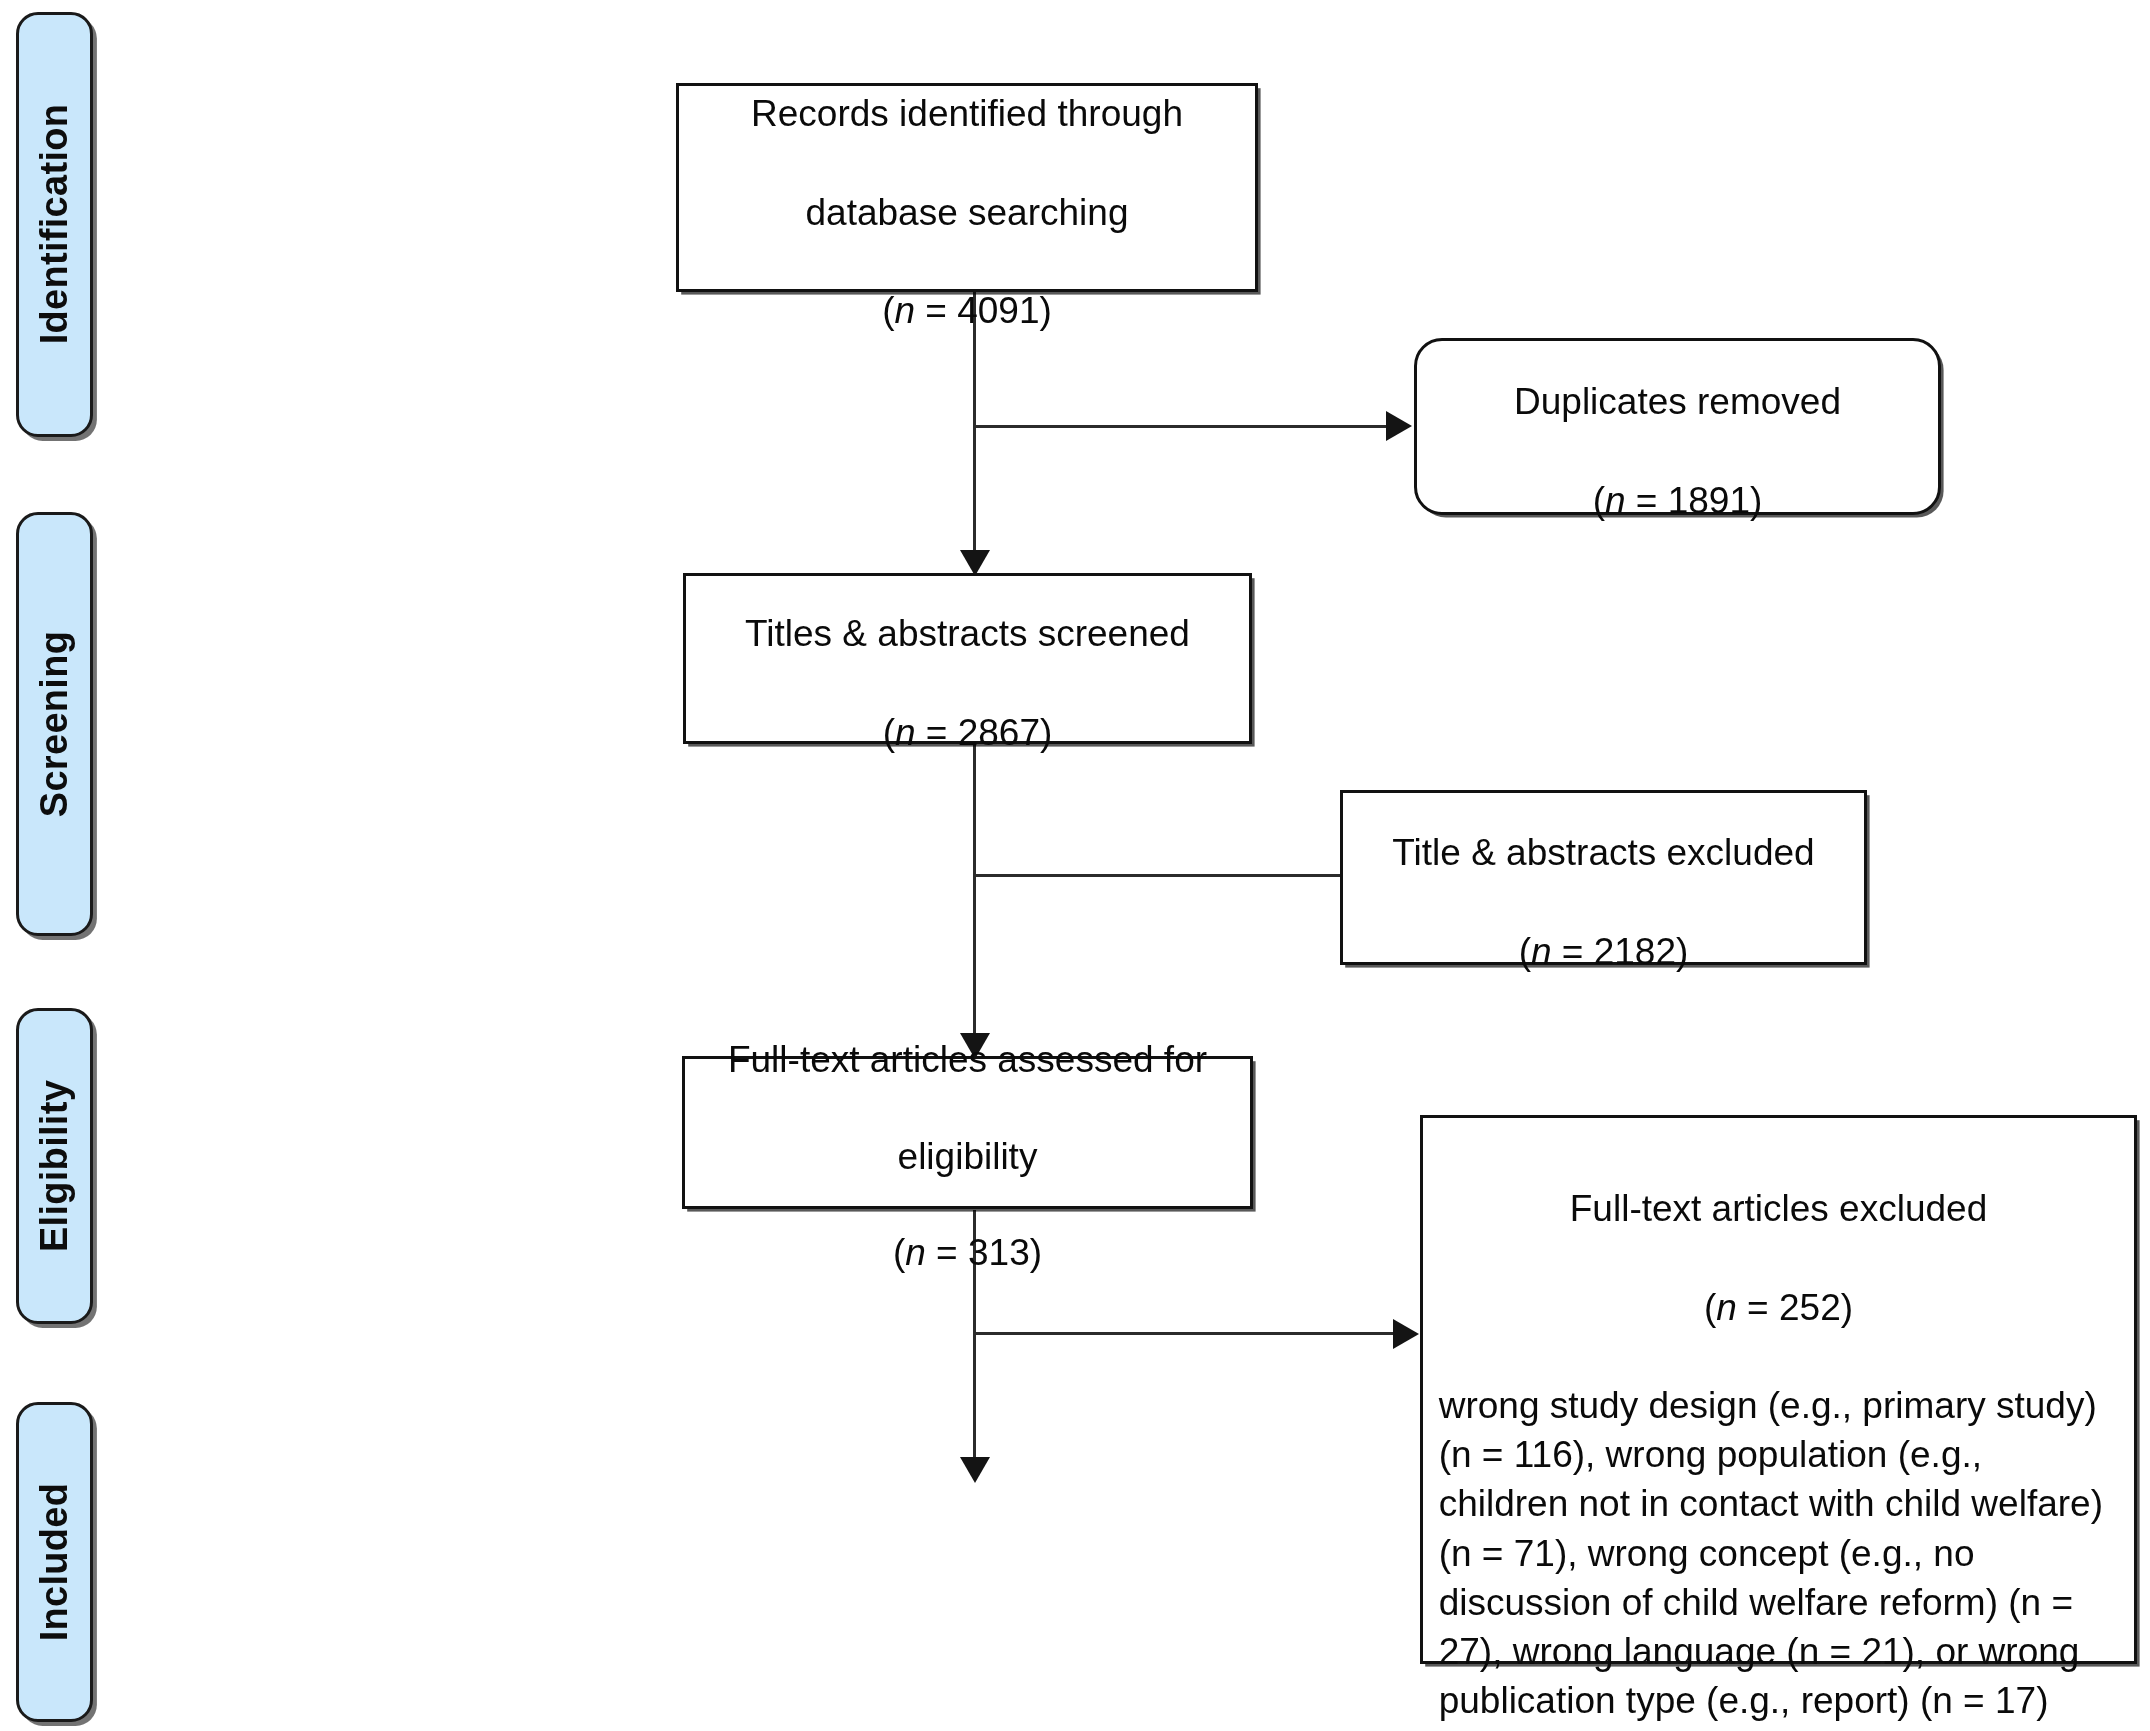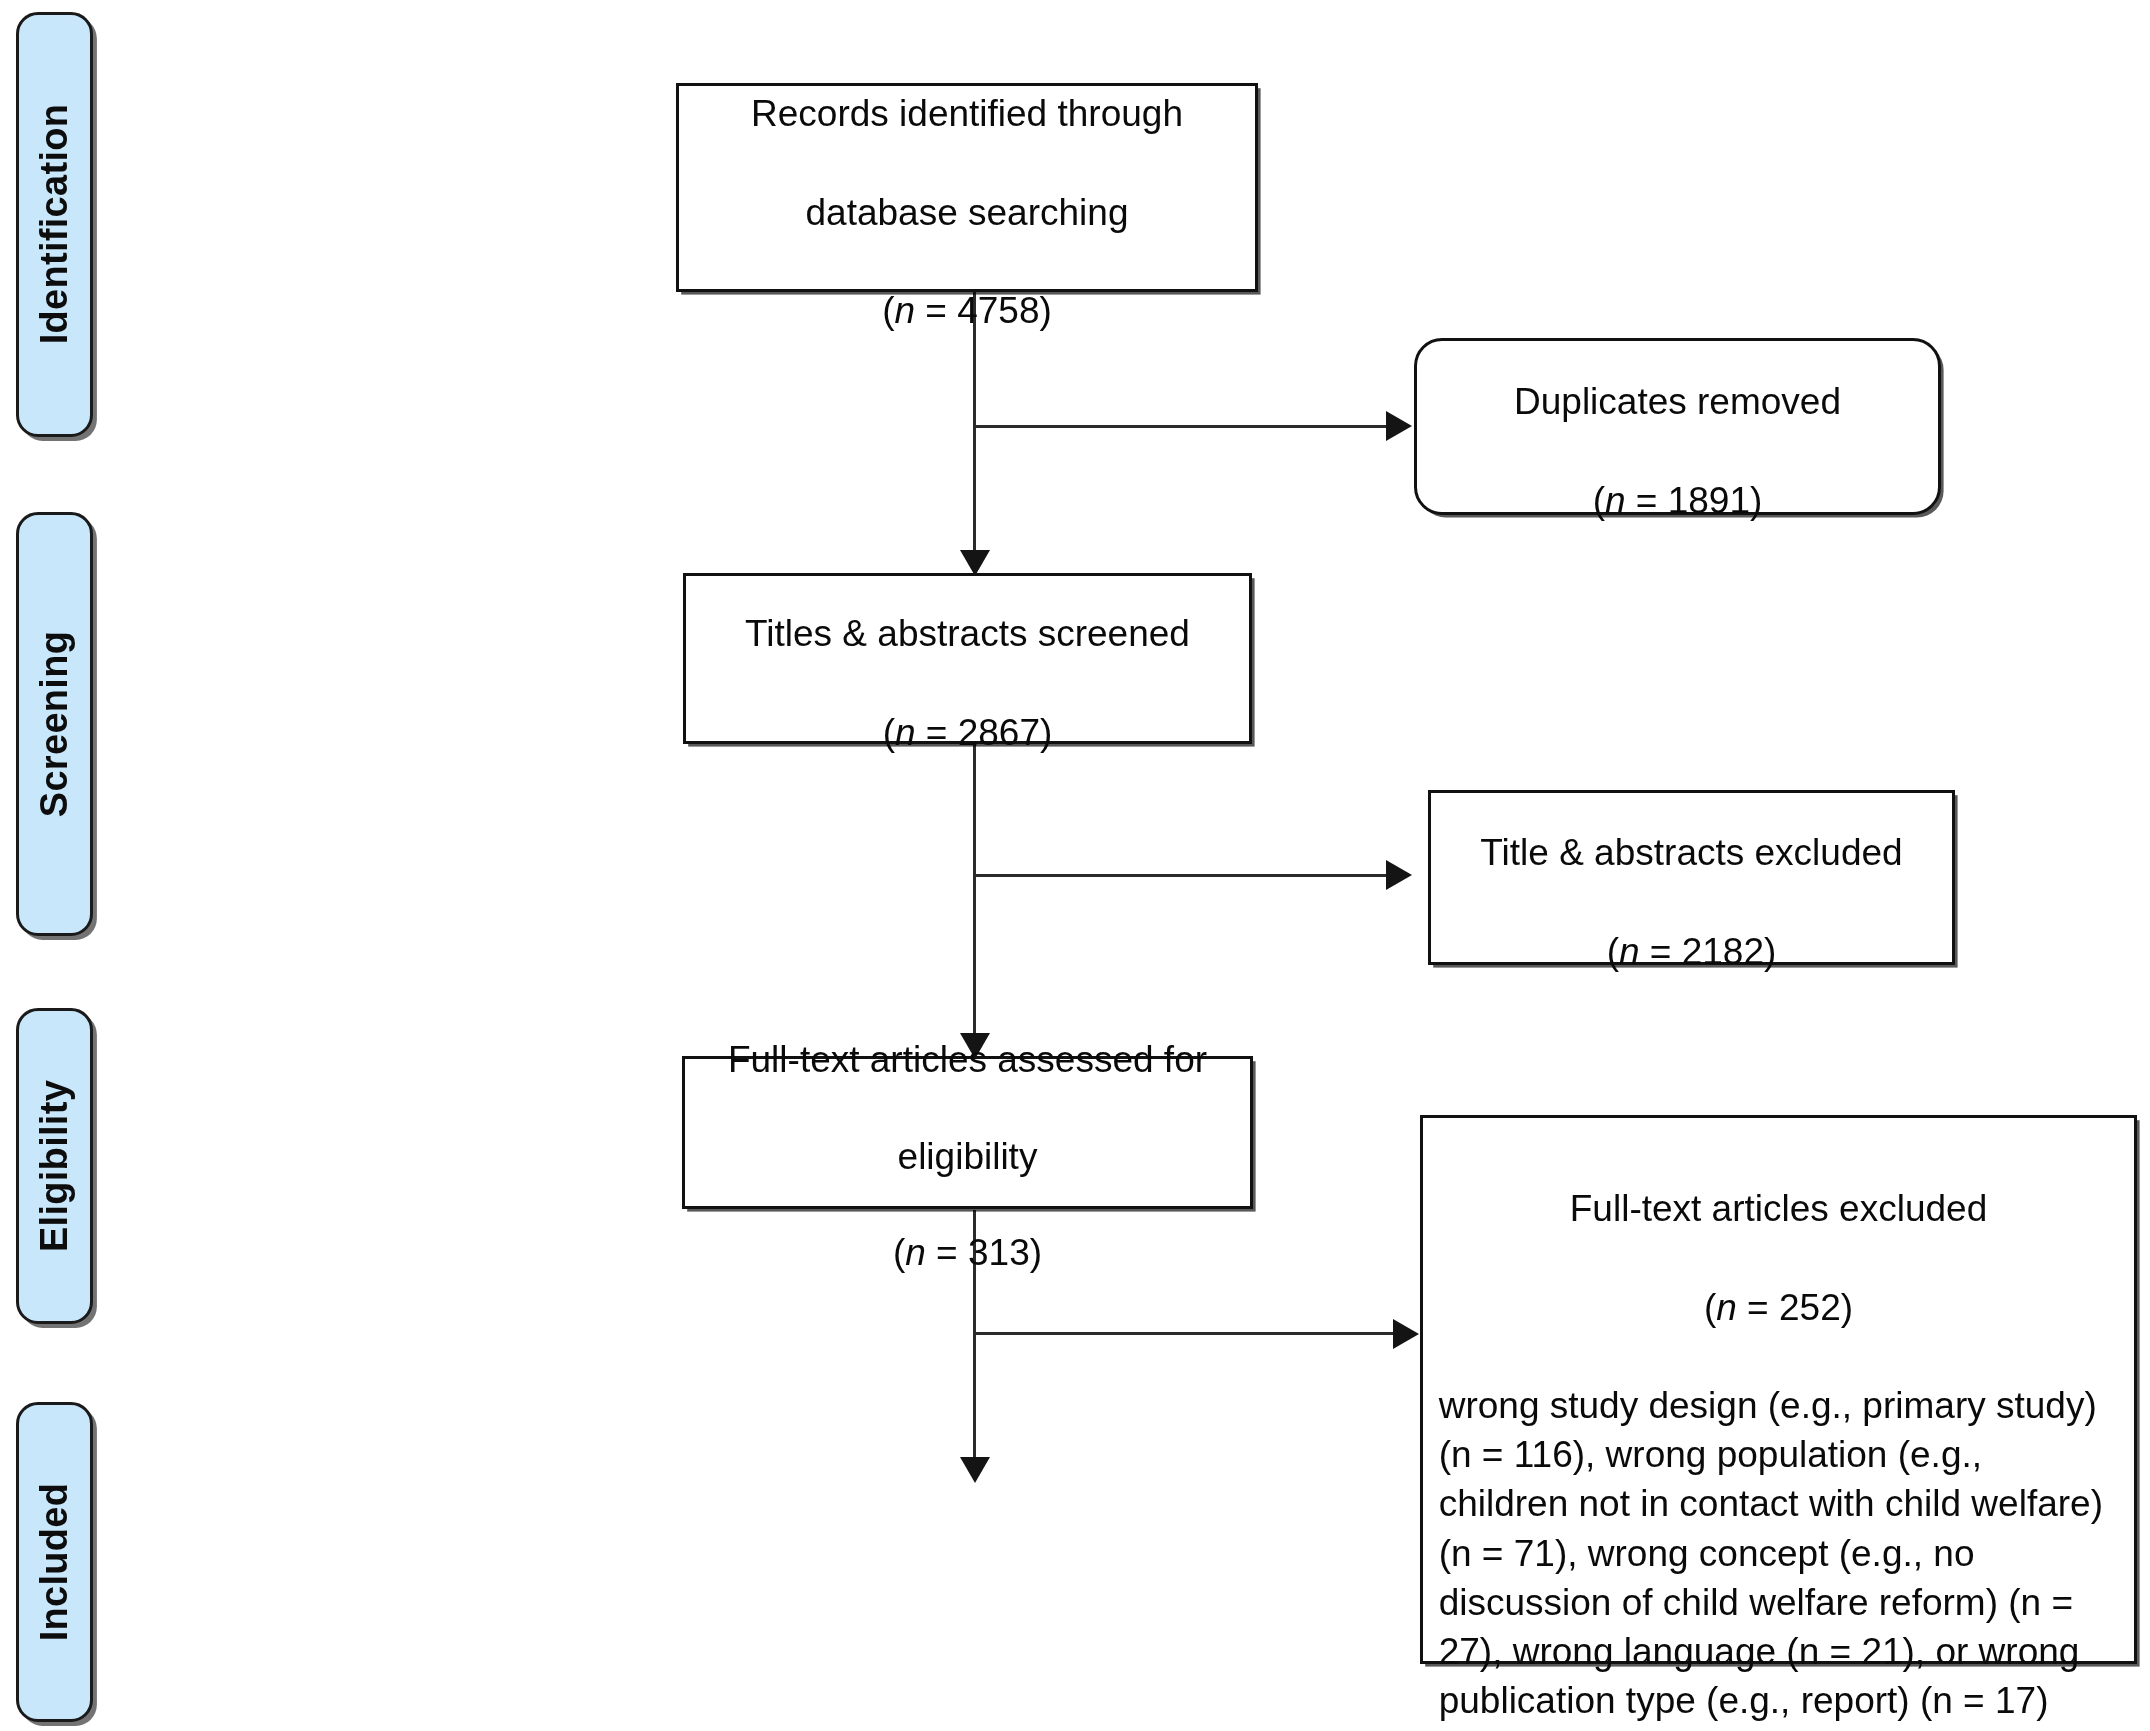--- a/index.html
+++ b/index.html
@@ -144,39 +144,39 @@
   <div class="vline" style="left:973px; top:1210px; height:261px;"></div>
   <div class="arrow-down" style="left:960px; top:1457px;"></div>
 
   <div class="hline" style="left:973px; top:1332px; width:421px;"></div>
   <div class="arrow-right" style="left:1393px; top:1319px;"></div>
 
   <div class="flow-box" style="left:676px; top:83px; width:582px; height:209px;">
     <div class="box-text">
       <span>Records identified through</span><br>
       <span>database searching</span><br>
-      (<em class="n-italic">n</em> = <span>4758</span>)
+      (<em class="n-italic">n</em> = <span>4091</span>)
     </div>
   </div>
 
   <div class="flow-box" style="left:1414px; top:338px; width:527px; height:177px;border-radius:28px;">
     <div class="box-text">
       <span>Duplicates removed</span><br>
       (<em class="n-italic">n</em> = <span>1891</span>)
     </div>
   </div>
 
   <div class="flow-box" style="left:683px; top:573px; width:569px; height:171px;">
     <div class="box-text">
       <span>Titles &amp; abstracts screened</span><br>
       (<em class="n-italic">n</em> = <span>2867</span>)
     </div>
   </div>
 
-  <div class="flow-box" style="left:1428px; top:790px; width:527px; height:175px;">
+  <div class="flow-box" style="left:1340px; top:790px; width:527px; height:175px;">
     <div class="box-text">
       <span>Title &amp; abstracts excluded</span><br>
       (<em class="n-italic">n</em> = <span>2182</span>)
     </div>
   </div>
 
   <div class="flow-box tall-text" style="left:682px; top:1056px; width:571px; height:153px;">
     <div class="box-text">
       <span>Full-text articles assessed for</span><br>
       <span>eligibility</span><br>

